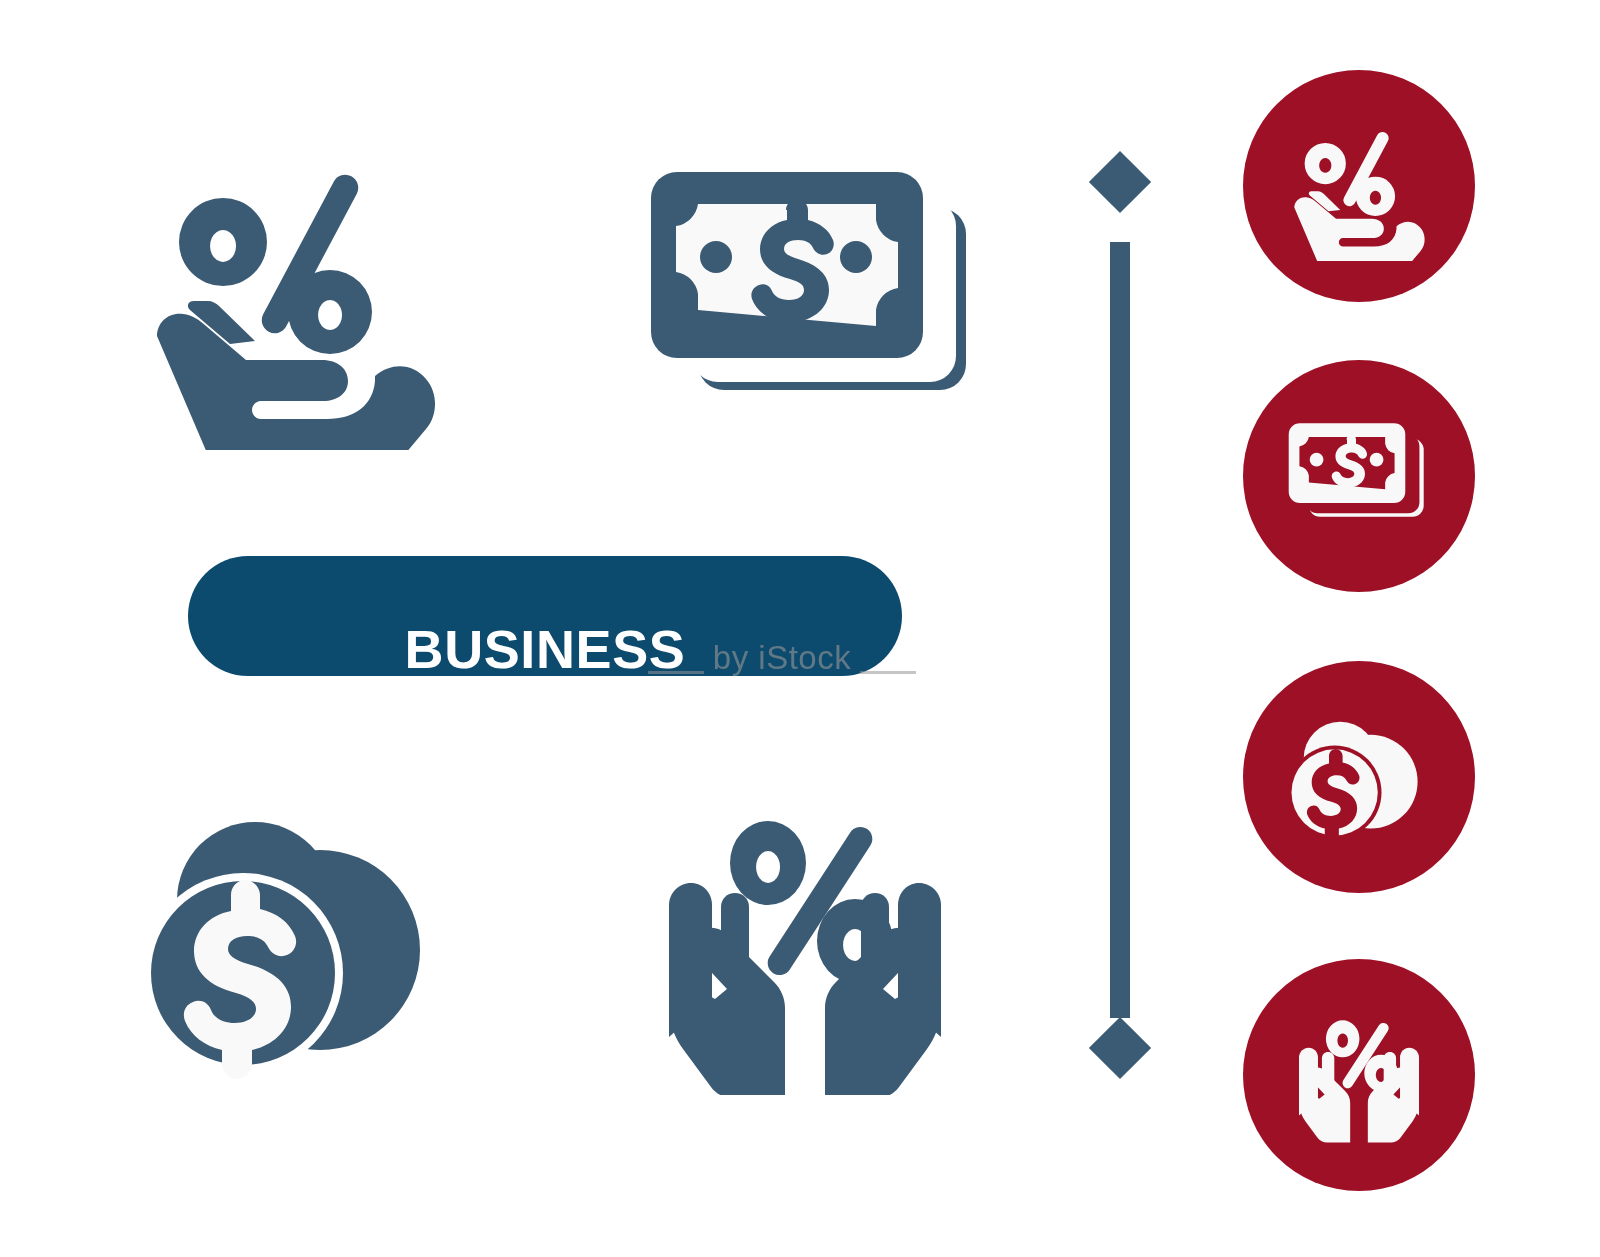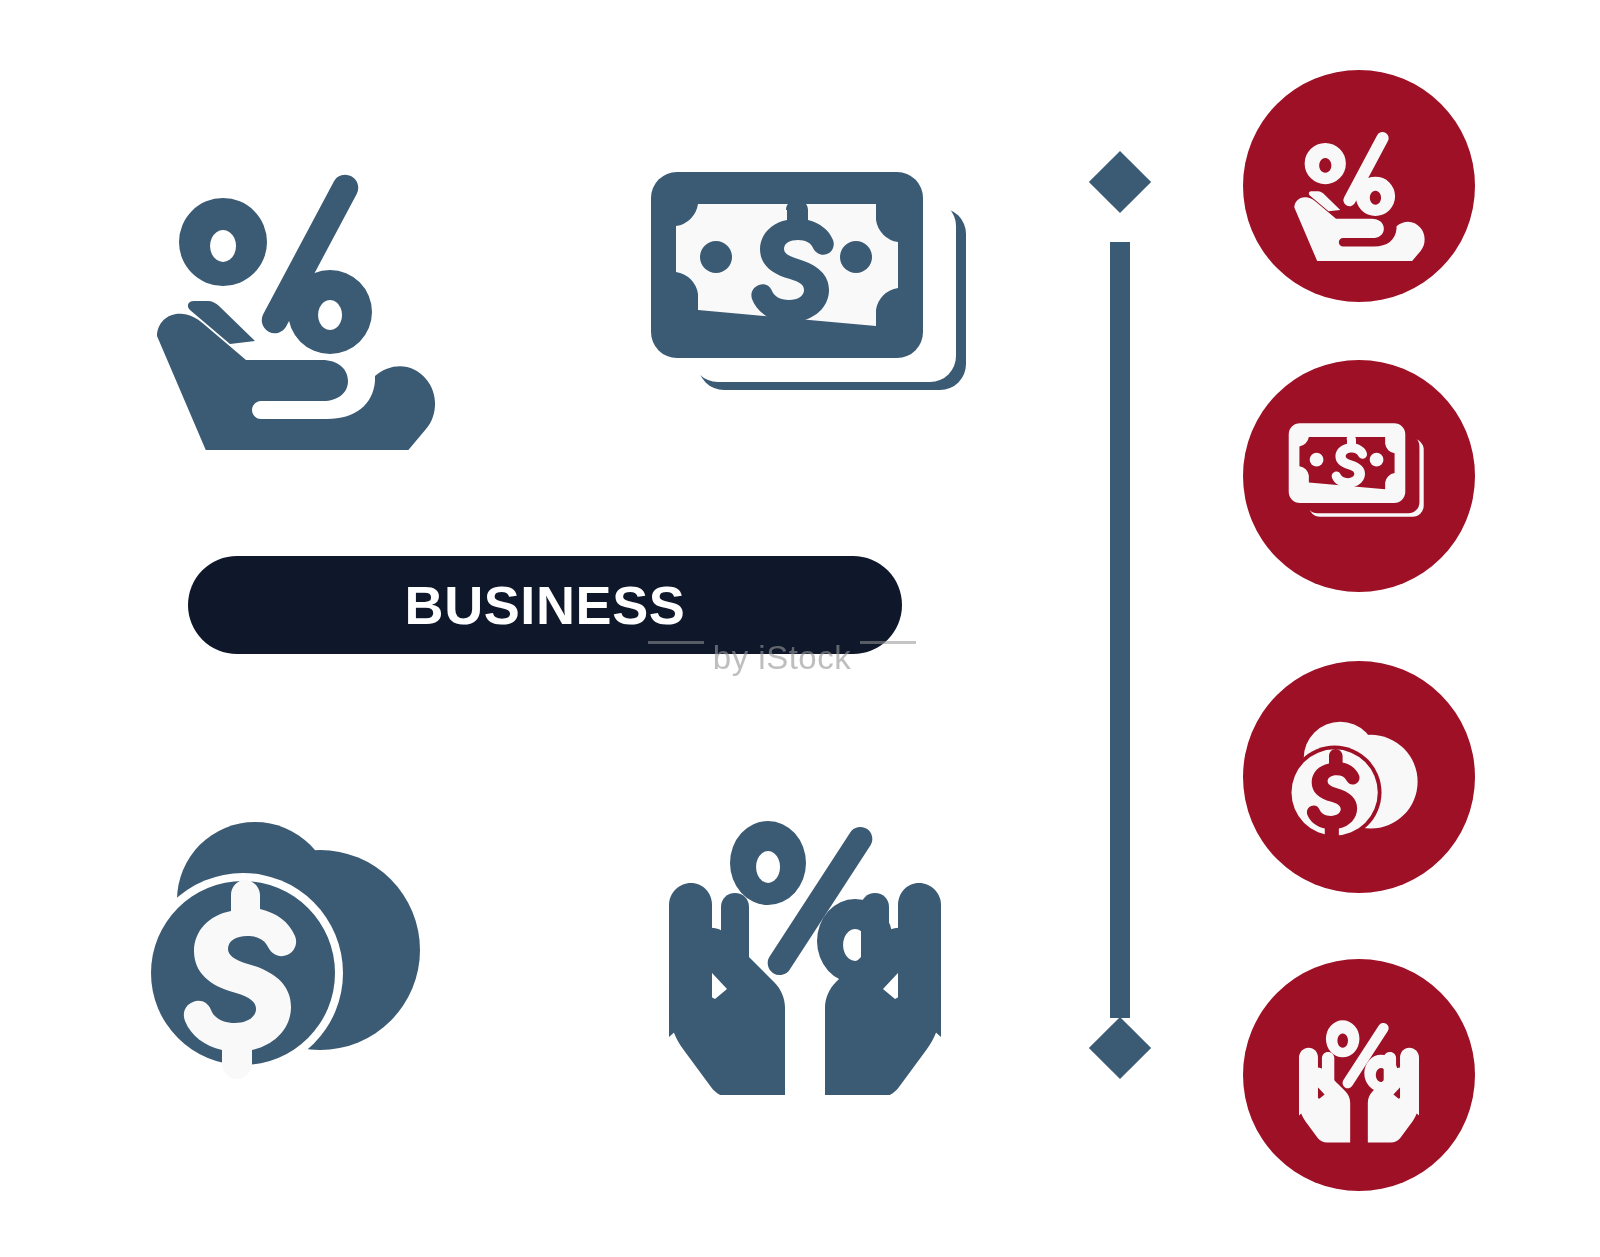--- a/index.html
+++ b/index.html
@@ -28,25 +28,25 @@
     justify-content: center;
   }
   .icon-cell svg { display: block; width: 100%; height: 100%; }
 
   
   .label-pill {
     position: absolute;
     left: 188px;
     top: 556px;
     width: 714px;
-    height: 98px;
-    background: #0f172a;
+    height: 120px;
+    background: #0c4a6e;
     border-radius: 60px;
     display: flex;
-    align-items: center;
+    align-items: flex-end;
     justify-content: center;
   }
   .label-pill-text {
     color: #ffffff;
     font-family: "Liberation Sans", sans-serif;
     font-weight: bold;
     font-size: 54px;
     letter-spacing: 0.6px;
     line-height: 1;
     user-select: none;
@@ -125,21 +125,21 @@
     color: rgba(150,150,150,0.55);
     letter-spacing: 2px;
     text-align: center;
   }
   .wm-sub-row {
     position: absolute;
     left: 0;
     top: 108px;
     width: 340px;
     display: flex;
-    align-items: flex-start;
+    align-items: flex-end;
     justify-content: center;
     gap: 9px;
   }
   .wm-rule {
     width: 56px;
     height: 3px;
     background: rgba(150,150,150,0.55);
   }
   .wm-sub {
     font-family: "Liberation Sans", sans-serif;

